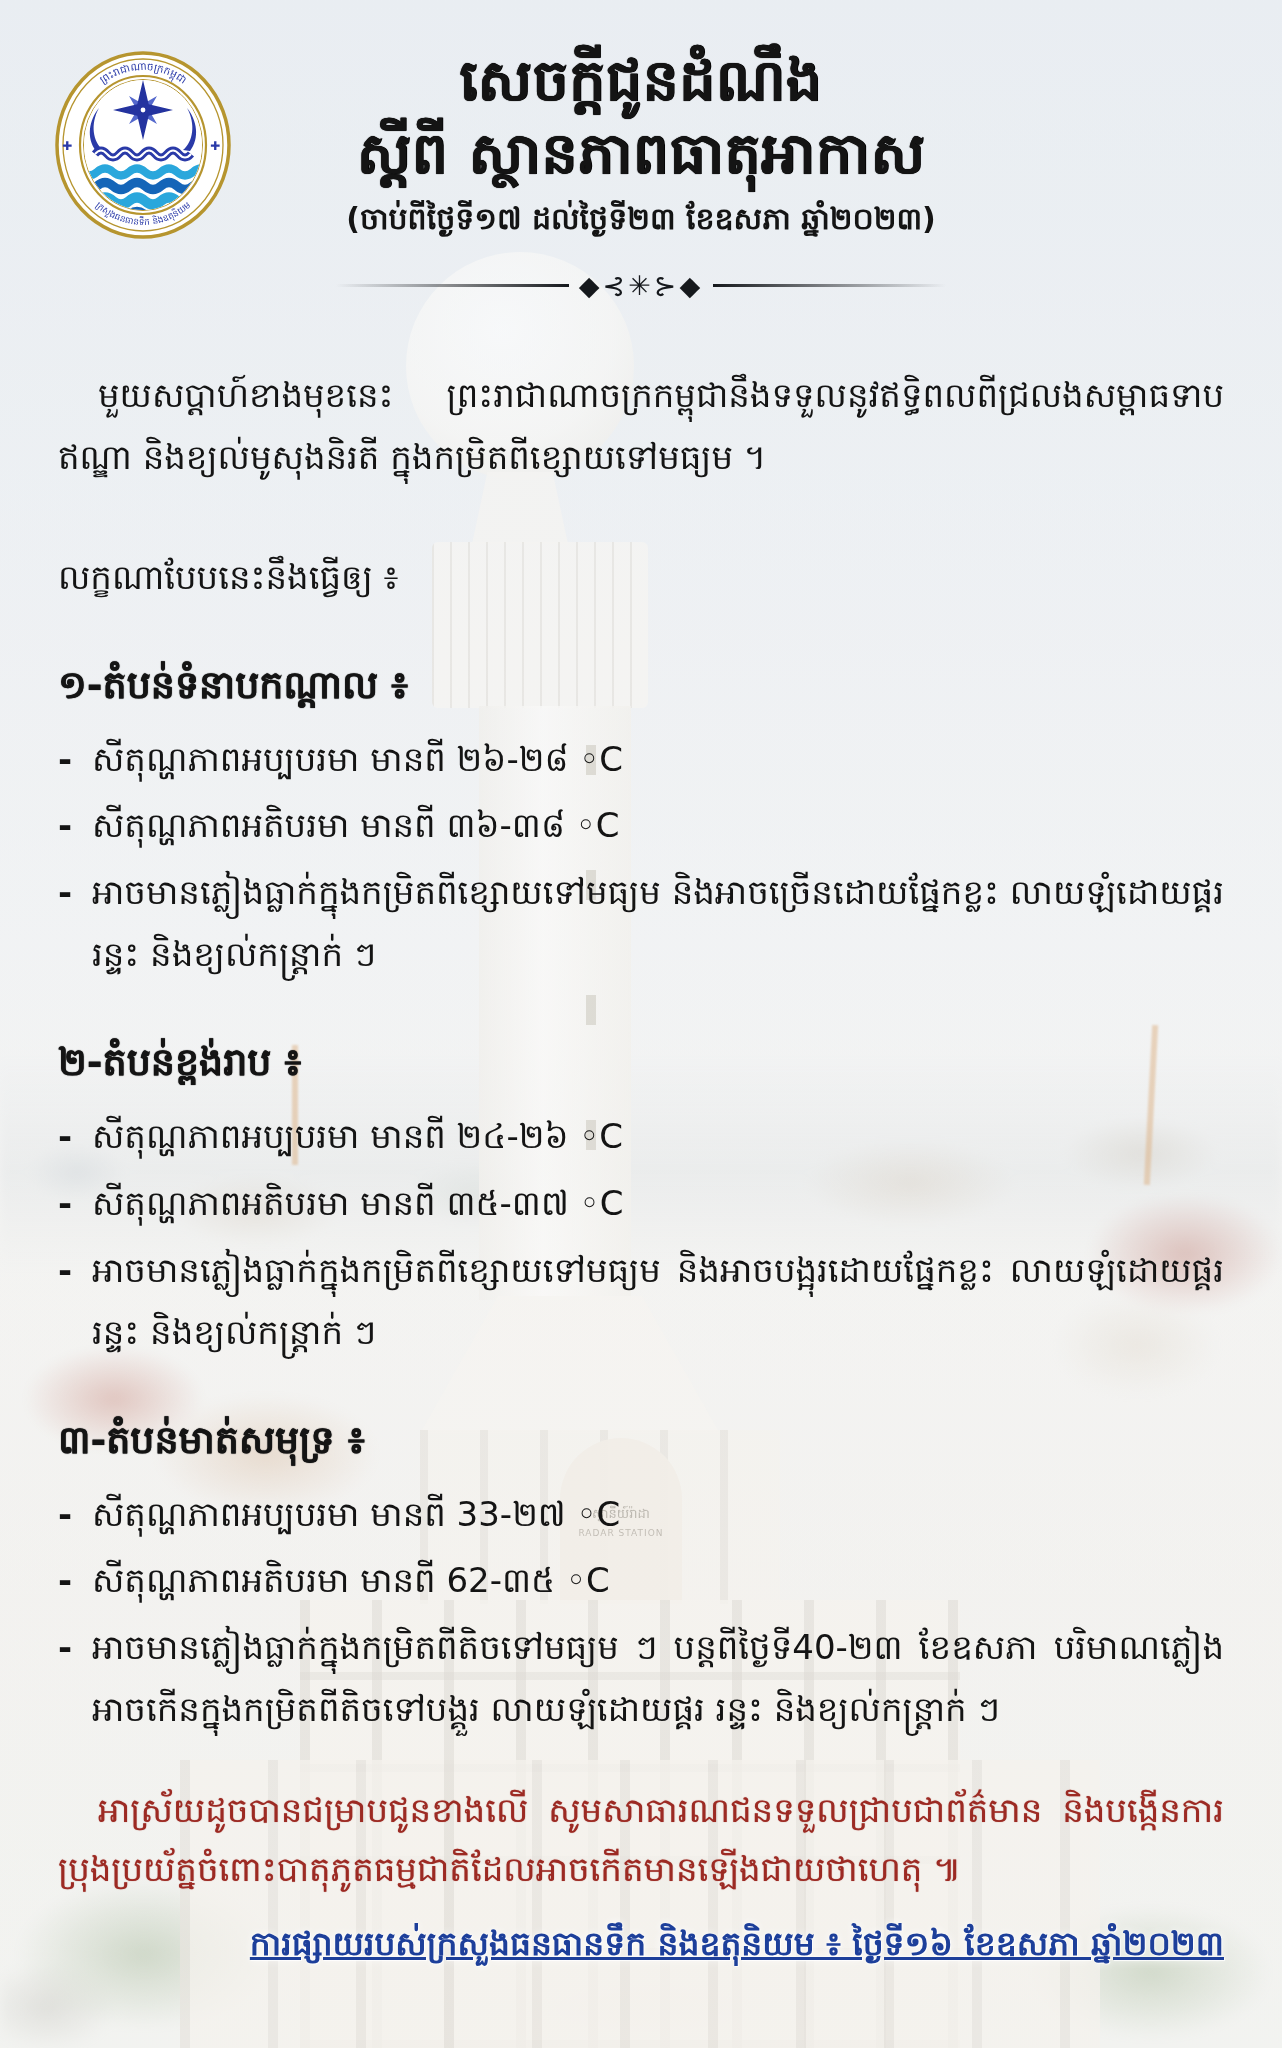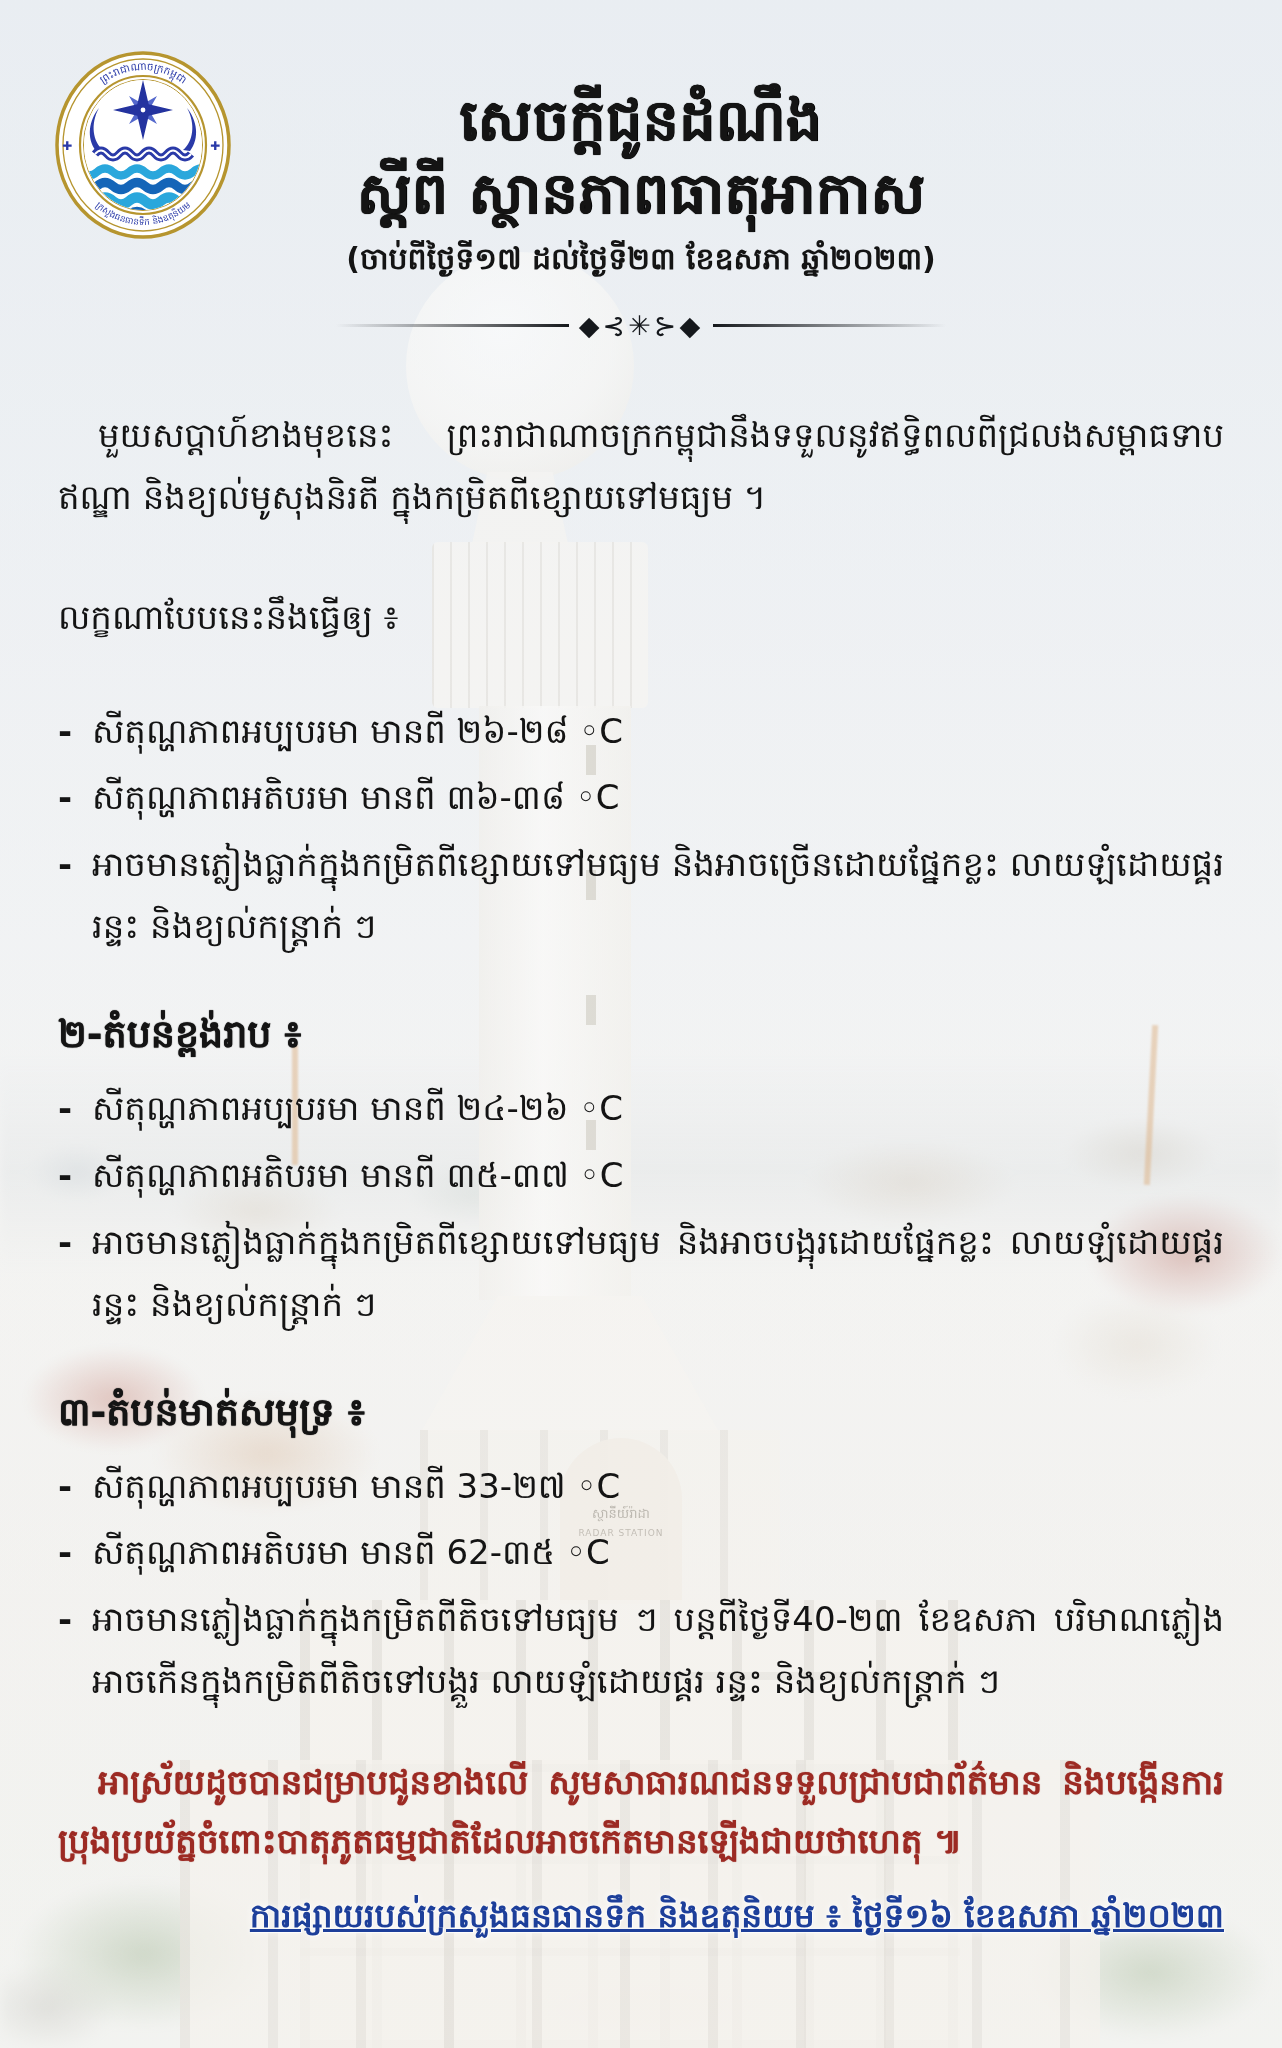--- a/index.html
+++ b/index.html
@@ -42,38 +42,38 @@
     background-image:repeating-linear-gradient(90deg,rgba(188,183,173,.45) 0 10px,transparent 10px 72px),
                      repeating-linear-gradient(0deg,rgba(188,183,173,.35) 0 8px,transparent 8px 92px);}
   .wings{left:180px;top:1760px;width:920px;height:288px;background:#f3efe8;opacity:.75;
     background-image:repeating-linear-gradient(90deg,rgba(188,183,173,.4) 0 10px,transparent 10px 88px);}
   .wash{position:absolute;inset:0;
     background:linear-gradient(180deg,rgba(238,242,246,.5) 0%,rgba(244,245,246,.34) 32%,rgba(248,247,245,.4) 100%);}
 
   
   .content{position:absolute;inset:0;padding:44px 58px 0 58px;box-sizing:border-box;}
   .logo{position:absolute;left:52px;top:50px;width:182px;height:190px;}
-  .titles{text-align:center;margin-top:40px;}
+  .titles{text-align:center;}
   .title{margin:0;font-size:57px;font-weight:900;line-height:1.28;letter-spacing:.5px;
     text-shadow:0 0 1px #000, .7px 0 #000;}
   .date{margin-top:10px;font-size:30px;font-weight:700;}
   .divider{margin:26px auto 0;width:610px;display:flex;align-items:center;gap:10px;}
   .divider .ln{flex:1;height:3px;}
   .divider .ln.l{background:linear-gradient(90deg,transparent,#15181c);}
   .divider .ln.r{background:linear-gradient(270deg,transparent,#15181c);}
   .divider .orn{font-size:27px;letter-spacing:3px;color:#15181c;}
   .body-text{font-size:34px;line-height:1.82;}
   .intro{margin:64px 0 0;text-indent:40px;text-align:justify;}
   .leadin{margin:58px 0 0;}
   .section{margin-top:52px;}
   .sec-head{margin:0 0 12px;font-size:38px;font-weight:800;text-shadow:0 0 1px #000;}
   .bullet{display:flex;margin:5px 0;}
   .bullet .dash{flex:0 0 34px;font-weight:700;}
   .bullet .btxt{flex:1;text-align:justify;}
-  .warning{margin:40px 0 0;font-size:34px;font-weight:700;line-height:1.74;color:#9c2a23;
+  .warning{margin:40px 0 0;font-size:34px;font-weight:400;line-height:1.74;color:#9c2a23;
     text-indent:40px;text-align:justify;text-shadow:0 0 1px rgba(156,42,35,.6);}
   .footer{margin:24px 0 0;text-align:right;font-size:33px;font-weight:700;color:#1d3f9a;
     text-shadow:0 0 8px #ffffff,0 0 2px #ffffff,1px 1px 0 rgba(255,255,255,.7);text-decoration:underline;}
 </style>
 </head>
 <body>
 
 <div class="page">
 
   <div class="bg">
@@ -168,20 +168,21 @@
     <div class="divider">
       <span class="ln l"></span>
       <span class="orn">◆⊰✳⊱◆</span>
       <span class="ln r"></span>
     </div>
 
     <p class="body-text intro">មួយសប្តាហ៍ខាងមុខនេះ ព្រះរាជាណាចក្រកម្ពុជានឹងទទួលនូវឥទ្ធិពលពីជ្រលងសម្ពាធទាបឥណ្ឌា និងខ្យល់មូសុងនិរតី ក្នុងកម្រិតពីខ្សោយទៅមធ្យម ។</p>
     <p class="body-text leadin">លក្ខណាបែបនេះនឹងធ្វើឲ្យ ៖</p>
 
     <div class="section">
+      <h2 class="sec-head">១-តំបន់ទំនាបកណ្តាល ៖</h2>
       <div class="body-text bullet">
         <span class="dash">-</span>
         <span class="btxt">សីតុណ្ហភាពអប្បបរមា មានពី ២៦-២៨ ◦C</span>
       </div>
       <div class="body-text bullet">
         <span class="dash">-</span>
         <span class="btxt">សីតុណ្ហភាពអតិបរមា មានពី  ៣៦-៣៨  ◦C</span>
       </div>
       <div class="body-text bullet">
         <span class="dash">-</span>

